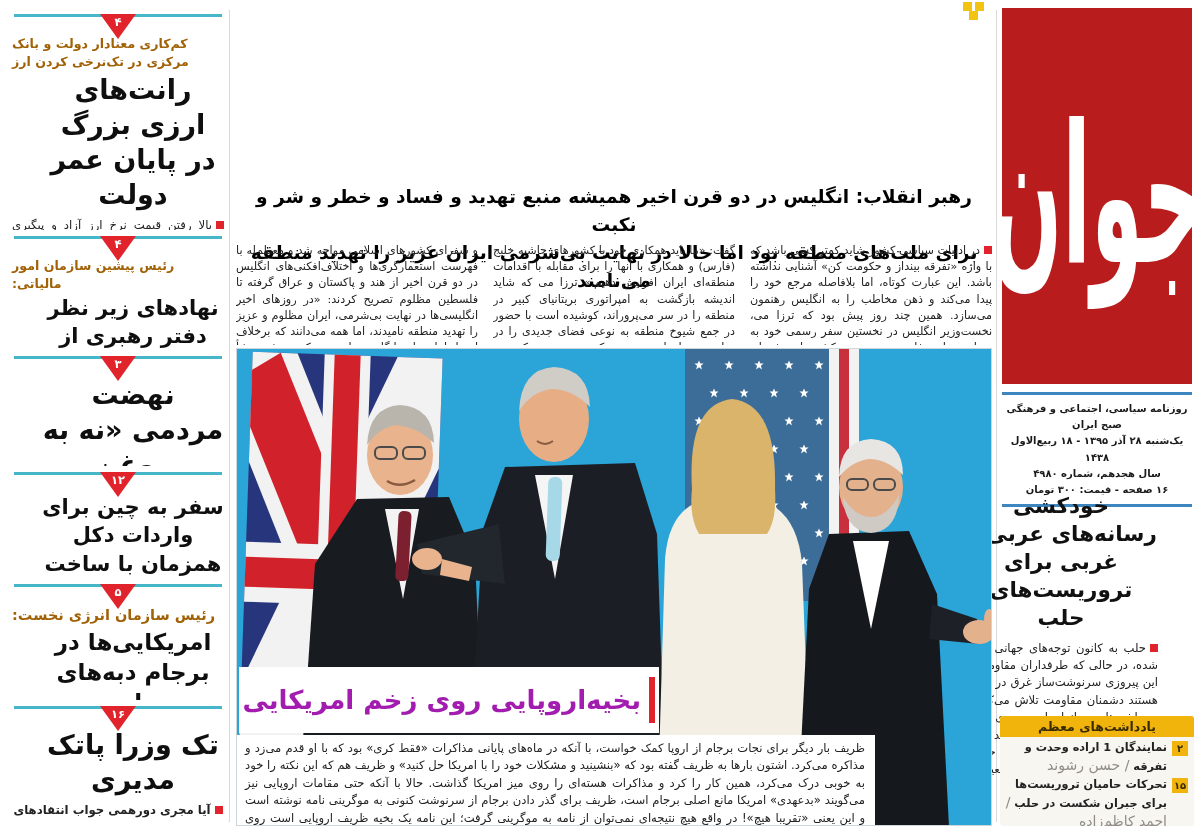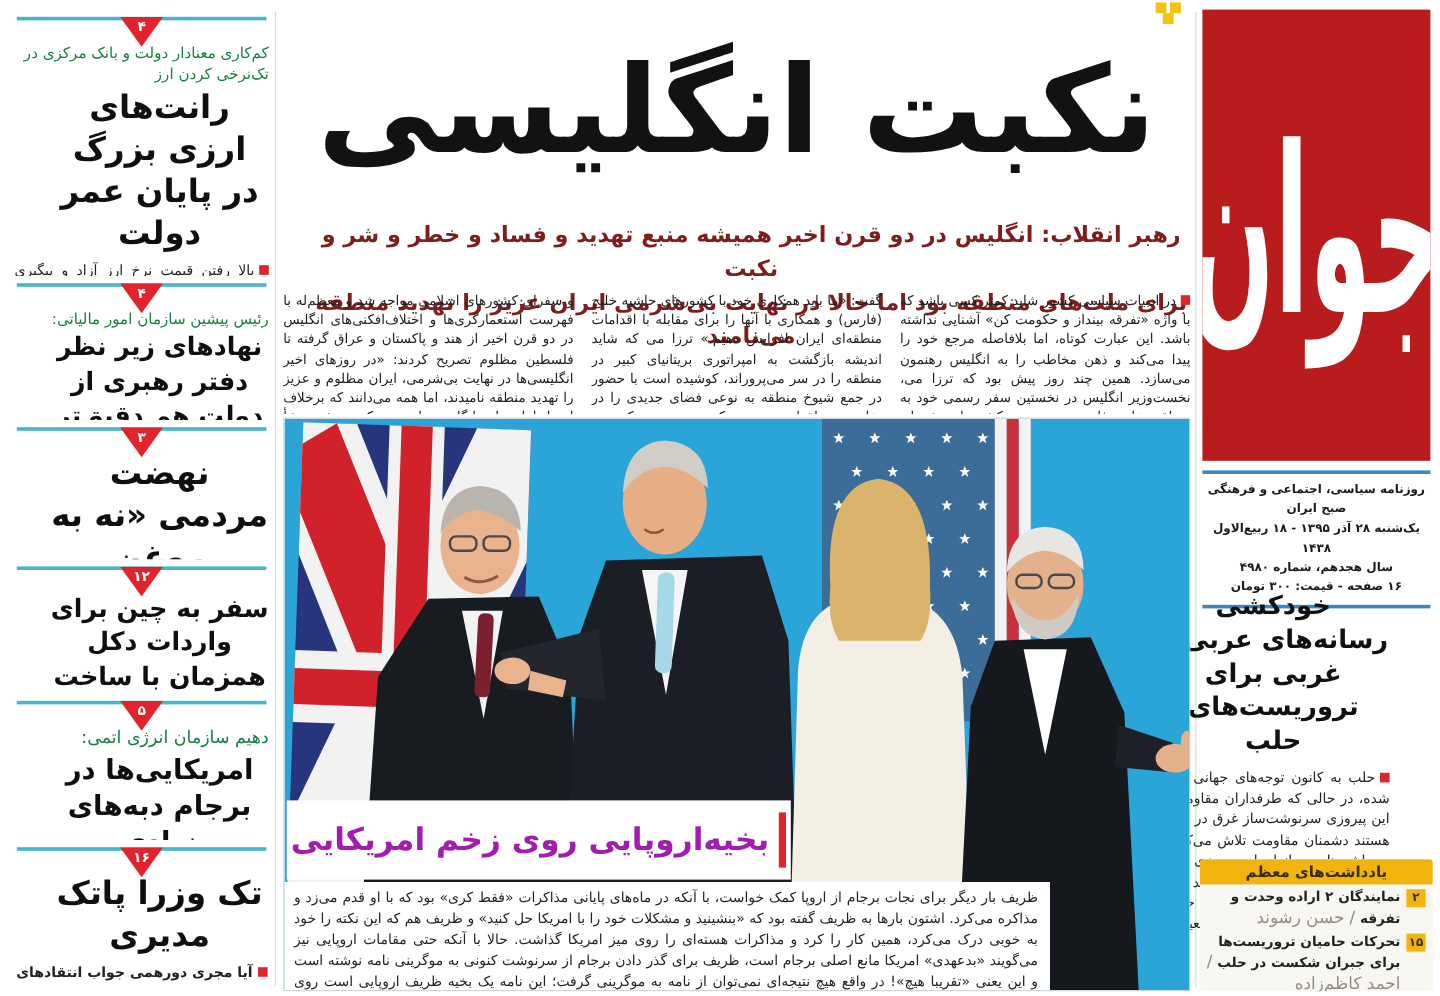--- a/index.html
+++ b/index.html
@@ -31,35 +31,35 @@
   .note-author{font-weight:normal;color:#8f8d85;font-size:14px;}
 
   
   .sidebar{position:absolute;left:8px;top:8px;width:220px;height:818px;}
   .sb-item{position:relative;overflow:hidden;padding:0 4px;}
   .sb-div{position:relative;height:27px;margin:0 2px;}
   .sb-div .line{position:absolute;top:6px;left:0;right:0;height:3px;background:#46b7c8;}
   .sb-div .tri{position:absolute;top:6px;left:50%;transform:translateX(-50%);width:36px;height:25px;
                background:#e1242b;clip-path:polygon(0 0,100% 0,50% 100%);
                color:#fff;font-size:11.5px;font-weight:bold;text-align:center;line-height:16px;}
-  .sb-kicker{text-align:right;font-weight:normal;font-size:12.6px;line-height:1.45;color:#15803d;}
+  .sb-kicker{text-align:left;font-weight:bold;font-size:12.6px;line-height:1.45;color:#a16207;}
   .sb-hl{text-align:center;font-weight:bold;color:#0f0f0f;margin-left:30px;}
   .hl-xl{font-size:27px;line-height:1.3;}
   .hl-lg{font-size:23px;line-height:1.3;margin-top:2px;}
   .hl-md{font-size:21px;line-height:1.35;}
   .sb-body{margin-top:5px;font-size:11.7px;line-height:1.48;text-align:justify;color:#222;}
   .sb-body.center{text-align:center;font-weight:bold;}
   .bullet{display:inline-block;width:8px;height:8px;background:#e1242b;margin-left:4px;}
 
   
   .main-hl{position:absolute;left:236px;top:16px;width:756px;height:162px;
            text-align:center;font-weight:bold;font-size:101px;line-height:152px;color:#121212;
            letter-spacing:-2px;}
-  .main-sub{position:absolute;left:248px;top:183px;width:756px;height:56px;
-            text-align:center;color:#7f1d1d;font-weight:bold;font-size:18.6px;line-height:1.5;}
+  .main-sub{position:absolute;left:236px;top:183px;width:756px;height:56px;
+            text-align:center;color:#000000;font-weight:bold;font-size:18.6px;line-height:1.5;}
   .lead-cols{position:absolute;left:236px;top:243px;width:756px;height:102px;display:flex;
              gap:15px;overflow:hidden;}
   .lead-col{flex:1;font-size:11.2px;line-height:1.45;text-align:justify;color:#222;overflow:hidden;}
 
   
   .photo{position:absolute;left:236px;top:348px;width:756px;height:478px;overflow:hidden;
          border:1px solid #cfd6da;box-sizing:border-box;}
   .photo svg{position:absolute;left:0;top:0;}
   .cap-box{position:absolute;left:2px;top:318px;width:420px;height:66px;background:#fff;
            display:flex;align-items:center;}
@@ -103,21 +103,21 @@
     <div class="aleppo-body">
       <span class="bullet"></span><span>حلب به کانون توجه‌های جهانی تبدیل شده، در حالی که طرفداران مقاومت از این پیروزی سرنوشت‌ساز غرق در شادی هستند دشمنان مقاومت تلاش می‌کنند با سمپاشی‌های رسانه‌ای این پیروزی را تلخ کنند. هر چند ناظران تأکید دارند حنای این رسانه‌ها دیگر رنگی ندارد و حملات تبلیغاتی آنها نخواهد توانست واقعیت بر روی زمین را تغییر دهد.</span>
       <div style="font-weight:bold;">همین صفحه</div>
     </div>
   </div>
 
   <div class="notes">
     <div class="notes-title">یادداشت‌های معظم</div>
     <div class="note-row">
       <span class="note-badge">۲</span>
-      <span class="note-text"><span>نمایندگان ۲ اراده وحدت و تفرقه</span> <span class="note-author">/ حسن رشوند</span></span>
+      <span class="note-text"><span>نمایندگان 1 اراده وحدت و تفرقه</span> <span class="note-author">/ حسن رشوند</span></span>
     </div>
     <div class="note-row">
       <span class="note-badge">۱۵</span>
       <span class="note-text"><span>تحرکات حامیان تروریست‌ها برای جبران شکست در حلب</span> <span class="note-author">/ احمد کاظم‌زاده</span></span>
     </div>
     <div class="note-row">
       <span class="note-badge">۳</span>
       <span class="note-text"><span>مدیران بدون میز!</span> <span class="note-author">/ بیژن سورانی</span></span>
     </div>
   </div>
@@ -160,38 +160,37 @@
         <div class="tri">۱۲</div>
       </div>
       <div class="sb-hl hl-md">سفر به چین برای واردات دکل همزمان با ساخت ۵ دکل حفاری در ایران</div>
     </div>
 
     <div class="sb-item" style="height:122px;">
       <div class="sb-div">
         <div class="line"></div>
         <div class="tri">۵</div>
       </div>
-      <div class="sb-kicker" style="font-size:14.5px;">دهیم سازمان انرژی اتمی:</div>
+      <div class="sb-kicker" style="font-size:14.5px;">رئیس سازمان انرژی نخست:</div>
       <div class="sb-hl hl-lg">امریکایی‌ها در برجام دبه‌های زیادی درآورده‌اند</div>
     </div>
 
     <div class="sb-item" style="height:122px;">
       <div class="sb-div">
         <div class="line"></div>
         <div class="tri">۱۶</div>
       </div>
       <div class="sb-hl hl-xl">تک وزرا پاتک مدیری</div>
       <div class="sb-body center">
         <span class="bullet"></span><span>آیا مجری دورهمی جواب انتقادهای دولتی‌ها به صداوسیما را داد؟!</span>
       </div>
     </div>
 
   </div>
 
-  <div class="main-hl">نکبت انگلیسی</div>
   <div class="main-sub">
     <div>رهبر انقلاب: انگلیس در دو قرن اخیر همیشه منبع تهدید و فساد و خطر و شر و نکبت</div>
     <div>برای ملت‌های  منطقه بود اما حالا در نهایت بی‌شرمی ایران عزیز را تهدید منطقه می‌نامند</div>
   </div>
 
   <div class="lead-cols">
     <div class="lead-col">
       <span class="bullet"></span><span>در ادبیات سیاسی کشور شاید کمتر کسی باشد که با واژه «تفرقه بینداز و حکومت کن» آشنایی نداشته باشد. این عبارت کوتاه، اما بلافاصله مرجع خود را پیدا می‌کند و ذهن مخاطب را به انگلیس رهنمون می‌سازد. همین چند روز پیش بود که ترزا می، نخست‌وزیر انگلیس در نخستین سفر رسمی خود به منطقه خلیج فارس، در جمع کشورهای شورای همکاری خلیج فارس به میزبانی جزیره بحرین حاضر شد و با طرح اتهاماتی بی‌اساس علیه کشورمان</span>
     </div>
     <div class="lead-col">گفت: «ما باید همکاری خود با کشورهای حاشیه خلیج (فارس) و همکاری با آنها را برای مقابله با اقدامات منطقه‌ای ایران افزایش دهیم.» ترزا می که شاید اندیشه بازگشت به امپراتوری بریتانیای کبیر در منطقه را در سر می‌پروراند، کوشیده است با حضور در جمع شیوخ منطقه به نوعی فضای جدیدی را در تخاصم منطقه‌ای مدیریت کند. موضوعی که روز گذشته با واکنش رهبر معظم انقلاب در دیدار مسئولان نظام، میهمانان سی‌امین کنفرانس وحدت اسلامی</div>

